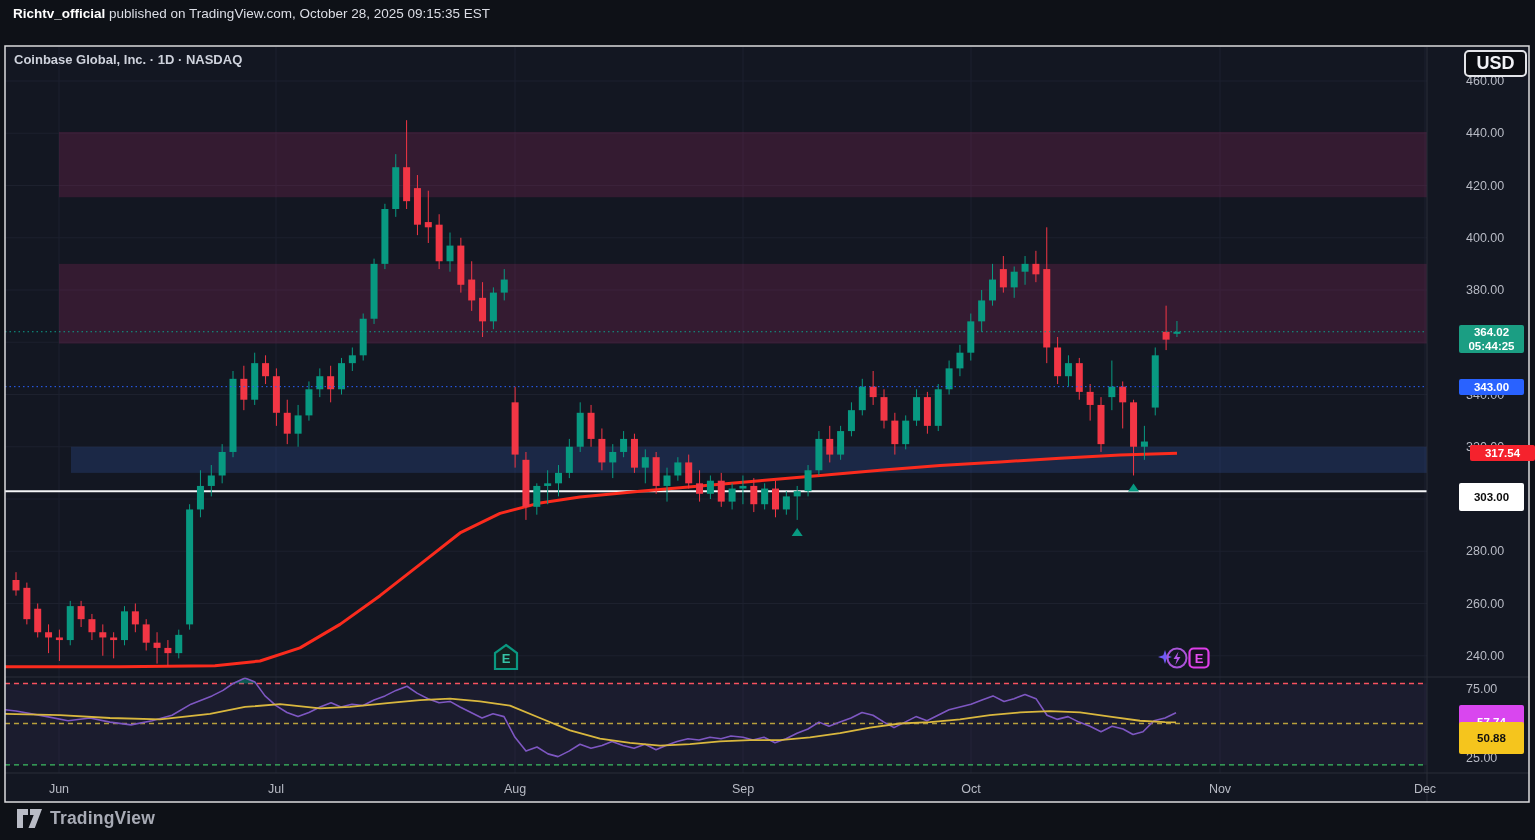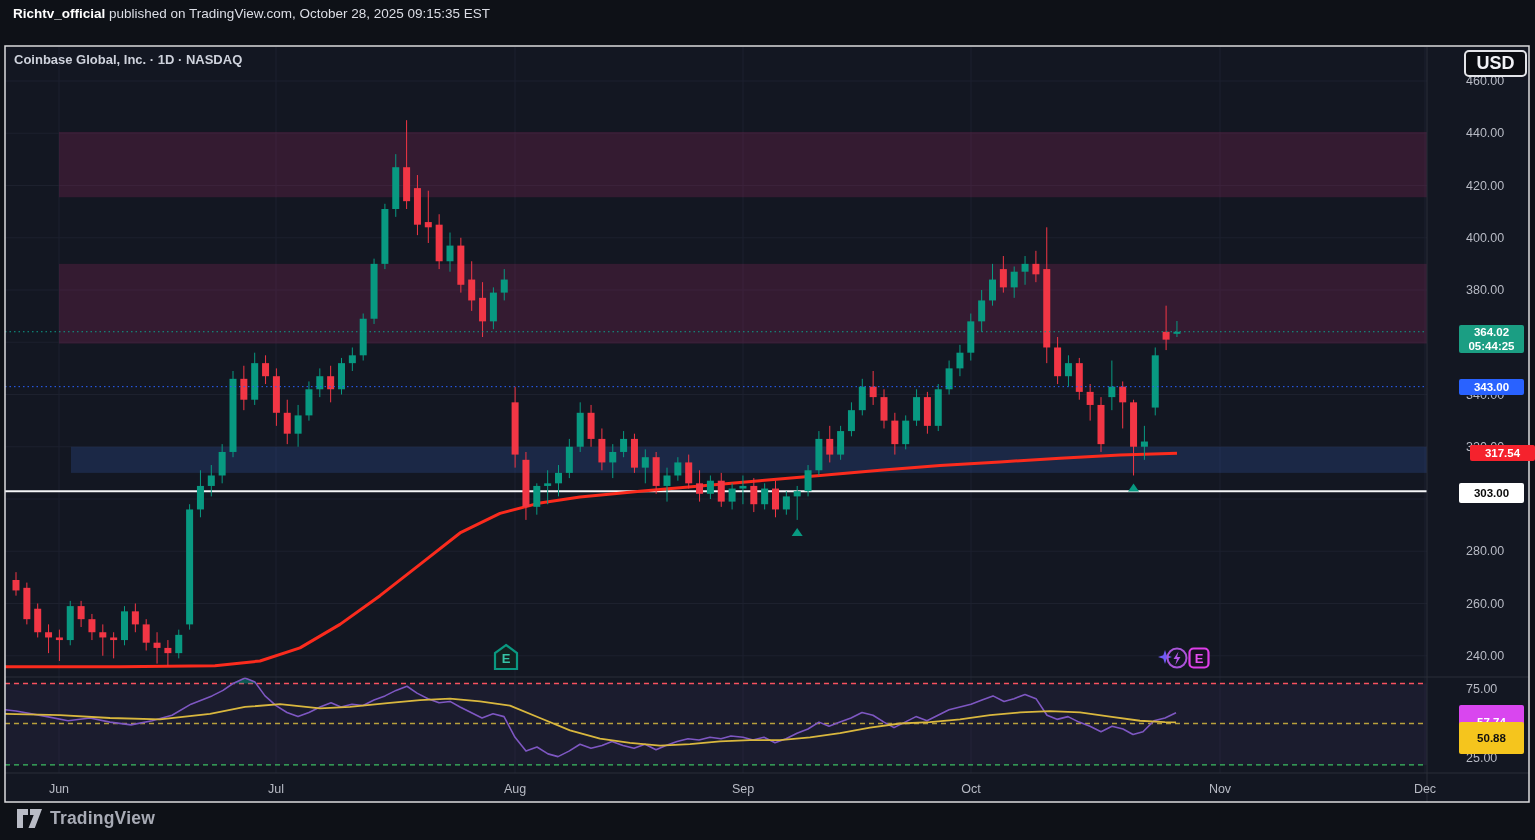--- a/index.html
+++ b/index.html
@@ -316,21 +316,21 @@
       <div class="chip" style="top: 325px; height: 28px; background: rgb(27, 158, 131); color: rgb(255, 255, 255);">
         <div>364.02</div>
         <div>05:44:25</div>
       </div>
       <div class="chip" style="top: 379px; height: 16px; background: rgb(41, 98, 255); color: rgb(255, 255, 255);">
         <div>343.00</div>
       </div>
       <div class="chip" style="top: 445px; height: 16px; background: rgb(245, 34, 45); color: rgb(255, 255, 255); margin-left: 11px;">
         <div>317.54</div>
       </div>
-      <div class="chip" style="top: 483px; height: 20px; background: rgb(255, 255, 255); color: rgb(10, 10, 10);">
+      <div class="chip" style="top: 483px; height: 28px; background: rgb(255, 255, 255); color: rgb(10, 10, 10);">
         <div>303.00</div>
       </div>
       <div class="chip" style="top: 705px; height: 34px; background: #d946ef; color: rgb(255, 255, 255);">
         <div>57.74</div>
       </div>
       <div class="chip" style="top: 722px; height: 32px; background: rgb(245, 197, 29); color: rgb(17, 17, 17);">
         <div>50.88</div>
       </div>
     </div>
 

